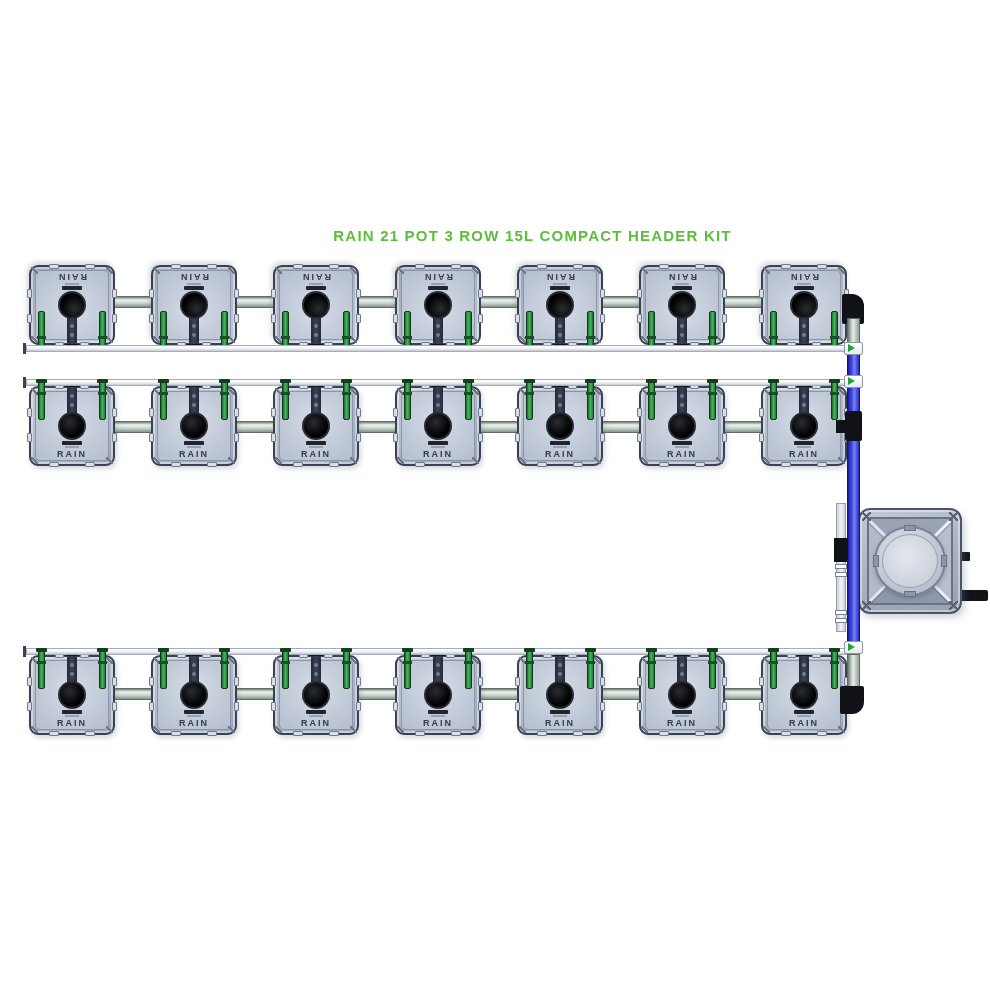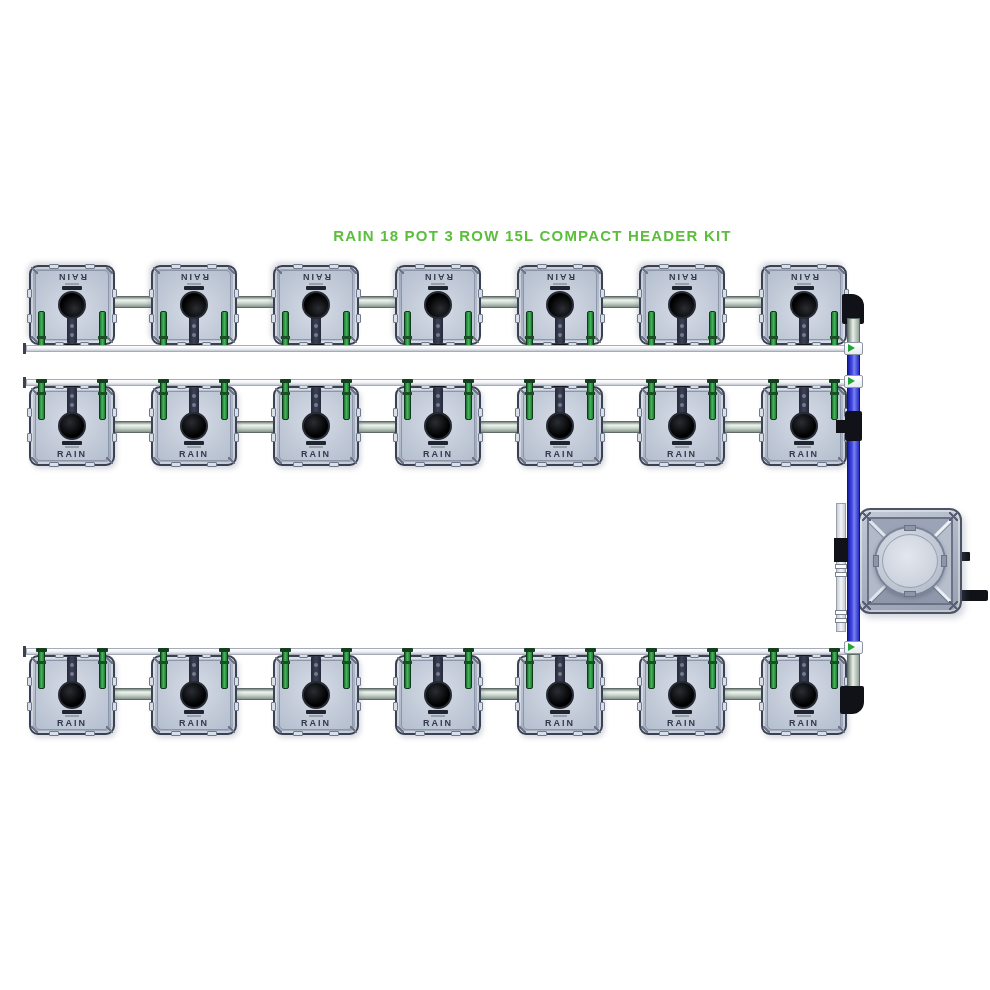--- a/index.html
+++ b/index.html
@@ -110,21 +110,21 @@
                linear-gradient(-45deg,transparent 40%,#596075 40% 60%,transparent 60%);}
   .s1{left:4px;top:4px;} .s2{right:4px;top:4px;} .s3{left:4px;bottom:4px;} .s4{right:4px;bottom:4px;}
   #port-small{position:absolute;left:959px;top:552px;width:11px;height:9px;background:#101218;border-radius:1px;z-index:2;}
   #port-large{position:absolute;left:956px;top:590px;width:32px;height:11px;background:#101218;border-radius:2px;z-index:2;}
 </style>
 </head>
 <body>
 
 <div id="stage">
 
-  <div id="kit-title" style="color: rgb(92, 190, 60);">RAIN 18 POT 3 ROW 15L COMPACT HEADER KIT</div>
+  <div id="kit-title" style="color: rgb(92, 190, 60);">RAIN 21 POT 3 ROW 15L COMPACT HEADER KIT</div>
 
   <div class="feed" style="top:296px"></div>
   <div class="feed" style="top:421px"></div>
   <div class="feed" style="top:688px"></div>
 
   <div class="ret" style="top:345px"></div>
   <div class="retcap" style="top:343px"></div>
   <div class="ret" style="top:379px"></div>
   <div class="retcap" style="top:377px"></div>
   <div class="ret" style="top:648px"></div>

